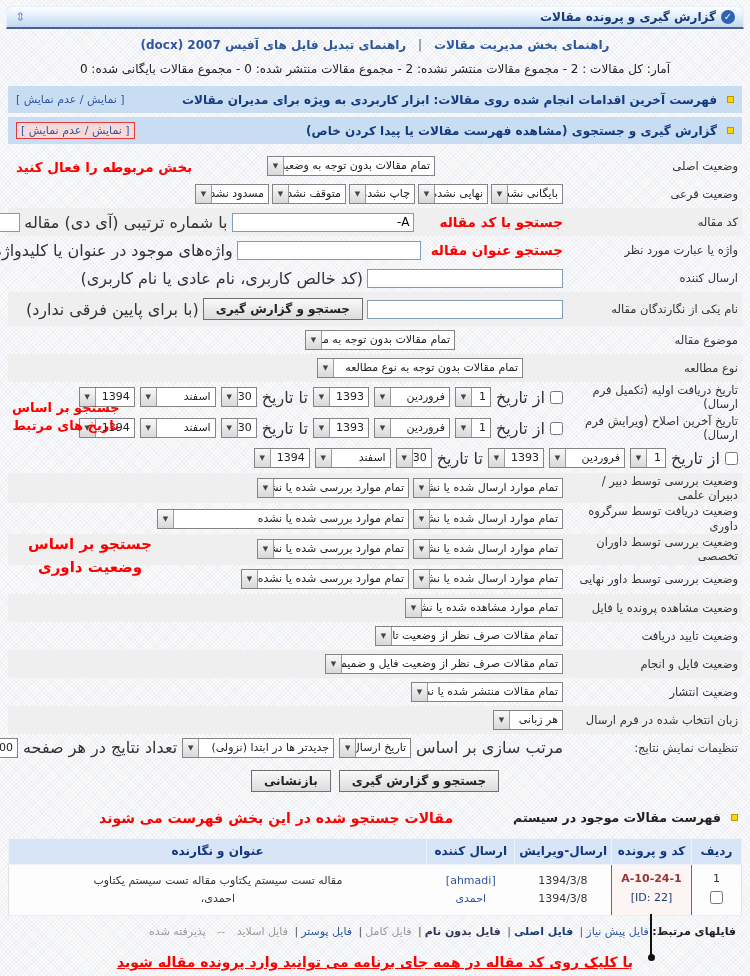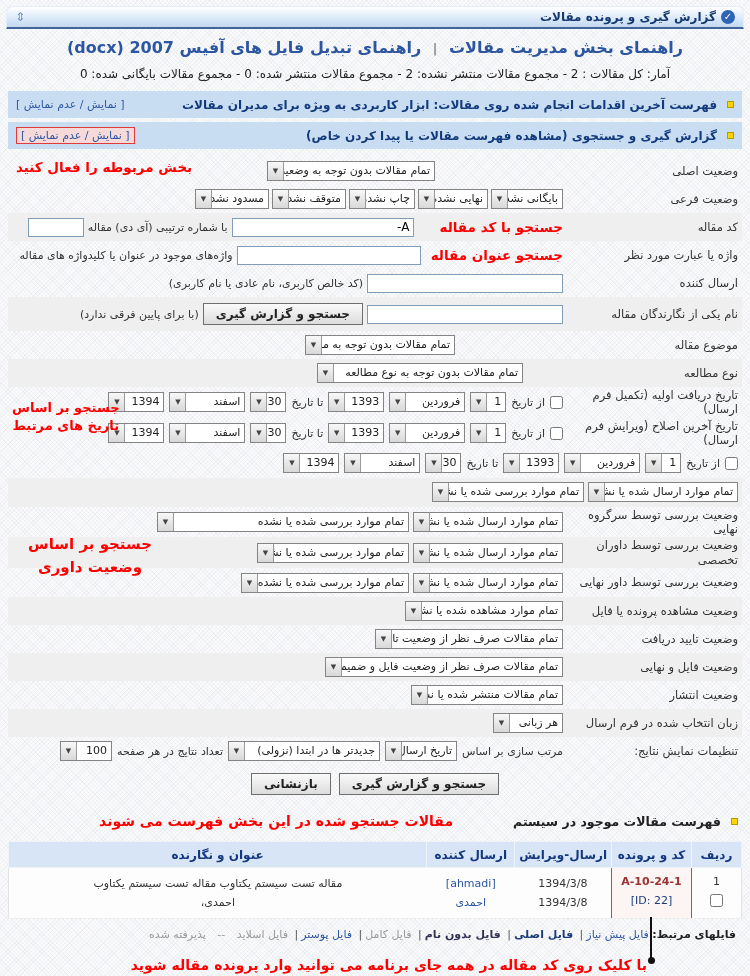--- a/index.html
+++ b/index.html
@@ -24,21 +24,21 @@
     display:flex; align-items:center; padding:0 8px;
   }
   .titlebar .check{
     width:14px; height:14px; border-radius:50%; background:#2f64b5; color:#fff;
     font-size:10px; line-height:14px; text-align:center; margin-left:5px; flex:0 0 auto;
   }
   .titlebar .t{ color:#16396f; font-weight:bold; font-size:12px; }
   .titlebar .anchor{ margin-right:auto; color:#6d8fc2; font-size:12px; }
   
   .helprow{ text-align:center; padding:9px 0 2px; }
-  .helprow a{ color:#2d56a0; text-decoration:none; font-weight:bold; font-size:16px; }
+  .helprow a{ color:#2d56a0; text-decoration:none; font-weight:bold; font-size:12px; }
   .helprow .sep{ color:#555; margin:0 8px; }
   .statsrow{ text-align:center; padding:8px 0 6px; font-weight:normal; color:#222; font-size:12px; }
   
   .sechead{
     margin:4px 8px 0; height:27px; background:#c9ddf2;
     display:flex; align-items:center; justify-content:space-between; padding:0 8px;
   }
   .sechead .grp{ display:flex; align-items:center; }
   .bullet{ width:7px; height:7px; background:#ffd400; border:1px solid #b99a00; margin-left:10px; flex:0 0 auto; }
   .sechead .st{ color:#123a7d; font-weight:bold; font-size:12px; }
@@ -56,21 +56,21 @@
     border:1px solid #848484; flex:0 0 auto;
   }
   .sel .txt{ flex:1; font-size:11px; padding:2px 4px 0; white-space:nowrap; overflow:hidden; text-align:right; color:#222; }
   .sel .arw{
     width:16px; display:flex; align-items:center; justify-content:center;
     background:linear-gradient(#f8f8f8,#d8d8d8); border-right:1px solid #9a9a9a;
     font-size:7px; color:#444; flex:0 0 auto;
   }
   .tin{ height:19px; border:1px solid #7f9db9; background:#fff; font-size:12px; padding:0 3px;
         font-family:"DejaVu Sans", sans-serif; direction:rtl; }
-  .note{ font-size:11px; color:#333; white-space:nowrap; }
+  .note{ font-size:16px; color:#333; white-space:nowrap; }
   .red{ color:#f00; font-weight:bold; font-size:13.5px; white-space:nowrap; }
   .btn{
     border:1px solid #6f6f6f; background:linear-gradient(#fafafa,#dcdcdc);
     font-family:"DejaVu Sans", sans-serif; font-size:12px; font-weight:bold; color:#222;
     padding:3px 12px; cursor:pointer;
   }
   .btnrow{ display:flex; justify-content:center; gap:8px; padding:8px 0 10px; }
   .cbx{ width:13px; height:13px; }
   
   .ann{ position:absolute; color:#f00; font-weight:bold; text-align:center; }
@@ -96,21 +96,21 @@
   
   .connector{ position:absolute; width:2px; background:#111; }
   .conn-dot{ position:absolute; width:7px; height:7px; border-radius:50%; background:#111; }
   
   .files{ padding:9px 6px 0; font-size:11px; color:#777; text-align:right; }
   .files .flabel2{ font-weight:bold; color:#222; }
   .files a{ text-decoration:none; }
   .f-navy{ color:#2d56a0; } .f-navyb{ color:#1a3c78; font-weight:bold;margin-top:48px; }
   .f-darkb{ color:#333355; font-weight:bold; } .f-mut{ color:#999; }
   .files .sep{ color:#555; margin:0 3px; }
-  .bottomnote{ margin:16px 95px 0 95px; text-align:right; color:#f00; font-weight:bold; font-size:14px; }
+  .bottomnote{ margin:16px 95px 0 95px; text-align:center; color:#f00; font-weight:bold; font-size:14px;text-decoration:underline; }
 </style>
 </head>
 <body>
 
 <div class="page">
 
   <div class="titlebar">
     <span class="check">✓</span>
     <span class="t">گزارش گیری و پرونده مقالات</span>
     <span class="anchor">⇕</span>
@@ -326,34 +326,35 @@
             <span class="arw">▼</span>
           </span>
         <span class="sel" style="width:56px;">
             <span class="txt">1394</span>
             <span class="arw">▼</span>
           </span>
       </span>
     </div>
 
     <div class="frow alt" style="min-height:29px;">
+      <span class="flabel">وضعیت بررسی توسط دبیر / دبیران علمی</span>
       <span class="fctrl">
         <span class="sel" style="width:150px;">
             <span class="txt">تمام موارد ارسال شده یا نشده</span>
             <span class="arw">▼</span>
           </span>
         <span class="sel" style="width:152px;">
             <span class="txt">تمام موارد بررسی شده یا نشده</span>
             <span class="arw">▼</span>
           </span>
       </span>
     </div>
 
     <div class="frow" style="min-height:29px;">
-      <span class="flabel">وضعیت بررسی توسط سرگروه نهایی</span>
+      <span class="flabel">وضعیت دریافت توسط سرگروه داوری</span>
       <span class="fctrl">
         <span class="sel" style="width:150px;">
             <span class="txt">تمام موارد ارسال شده یا نشده</span>
             <span class="arw">▼</span>
           </span>
         <span class="sel" style="width:252px;">
             <span class="txt">تمام موارد بررسی شده یا نشده</span>
             <span class="arw">▼</span>
           </span>
       </span>
@@ -401,21 +402,21 @@
       <span class="flabel">وضعیت تایید دریافت</span>
       <span class="fctrl">
         <span class="sel" style="width:188px;">
             <span class="txt">تمام مقالات صرف نظر از وضعیت تایید دریافت</span>
             <span class="arw">▼</span>
           </span>
       </span>
     </div>
 
     <div class="frow alt">
-      <span class="flabel">وضعیت فایل و نهایی</span>
+      <span class="flabel">وضعیت فایل و انجام</span>
       <span class="fctrl">
         <span class="sel" style="width:238px;">
             <span class="txt">تمام مقالات صرف نظر از وضعیت فایل و ضمیمه</span>
             <span class="arw">▼</span>
           </span>
       </span>
     </div>
 
     <div class="frow">
       <span class="flabel">وضعیت انتشار</span>

